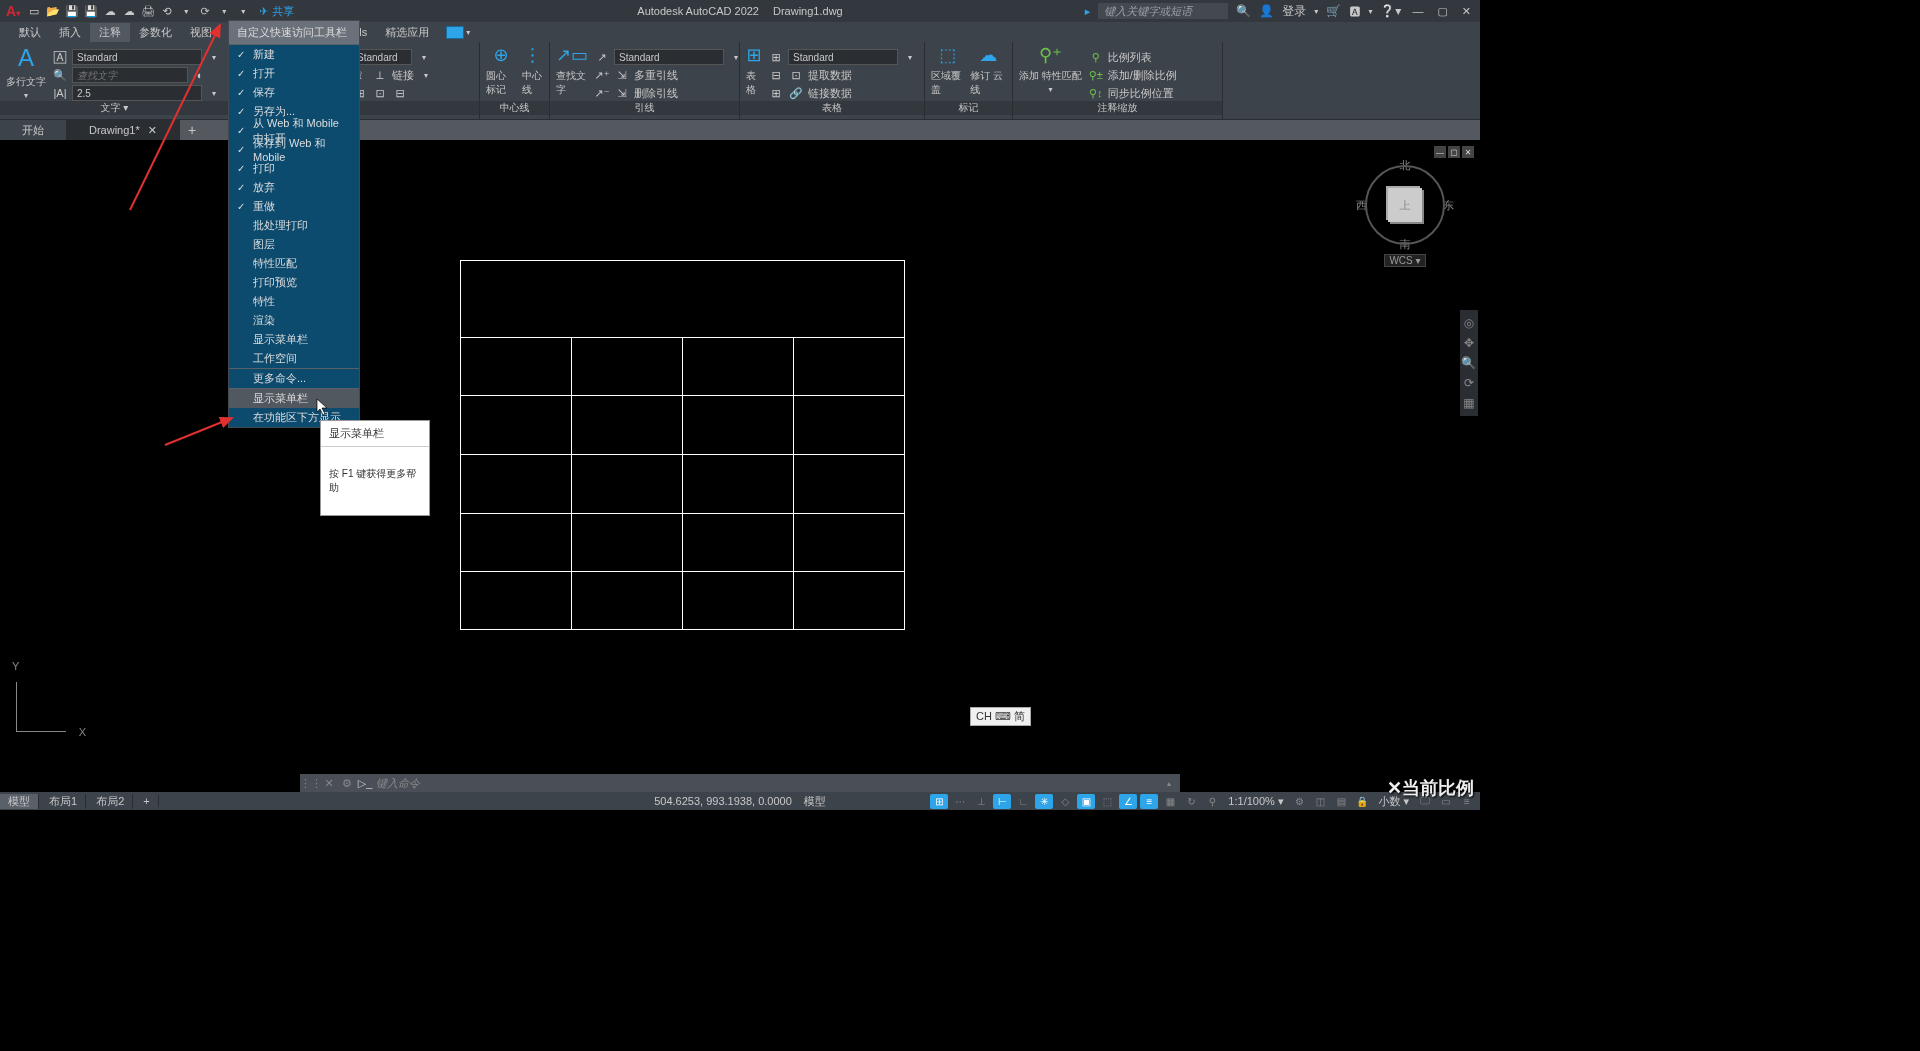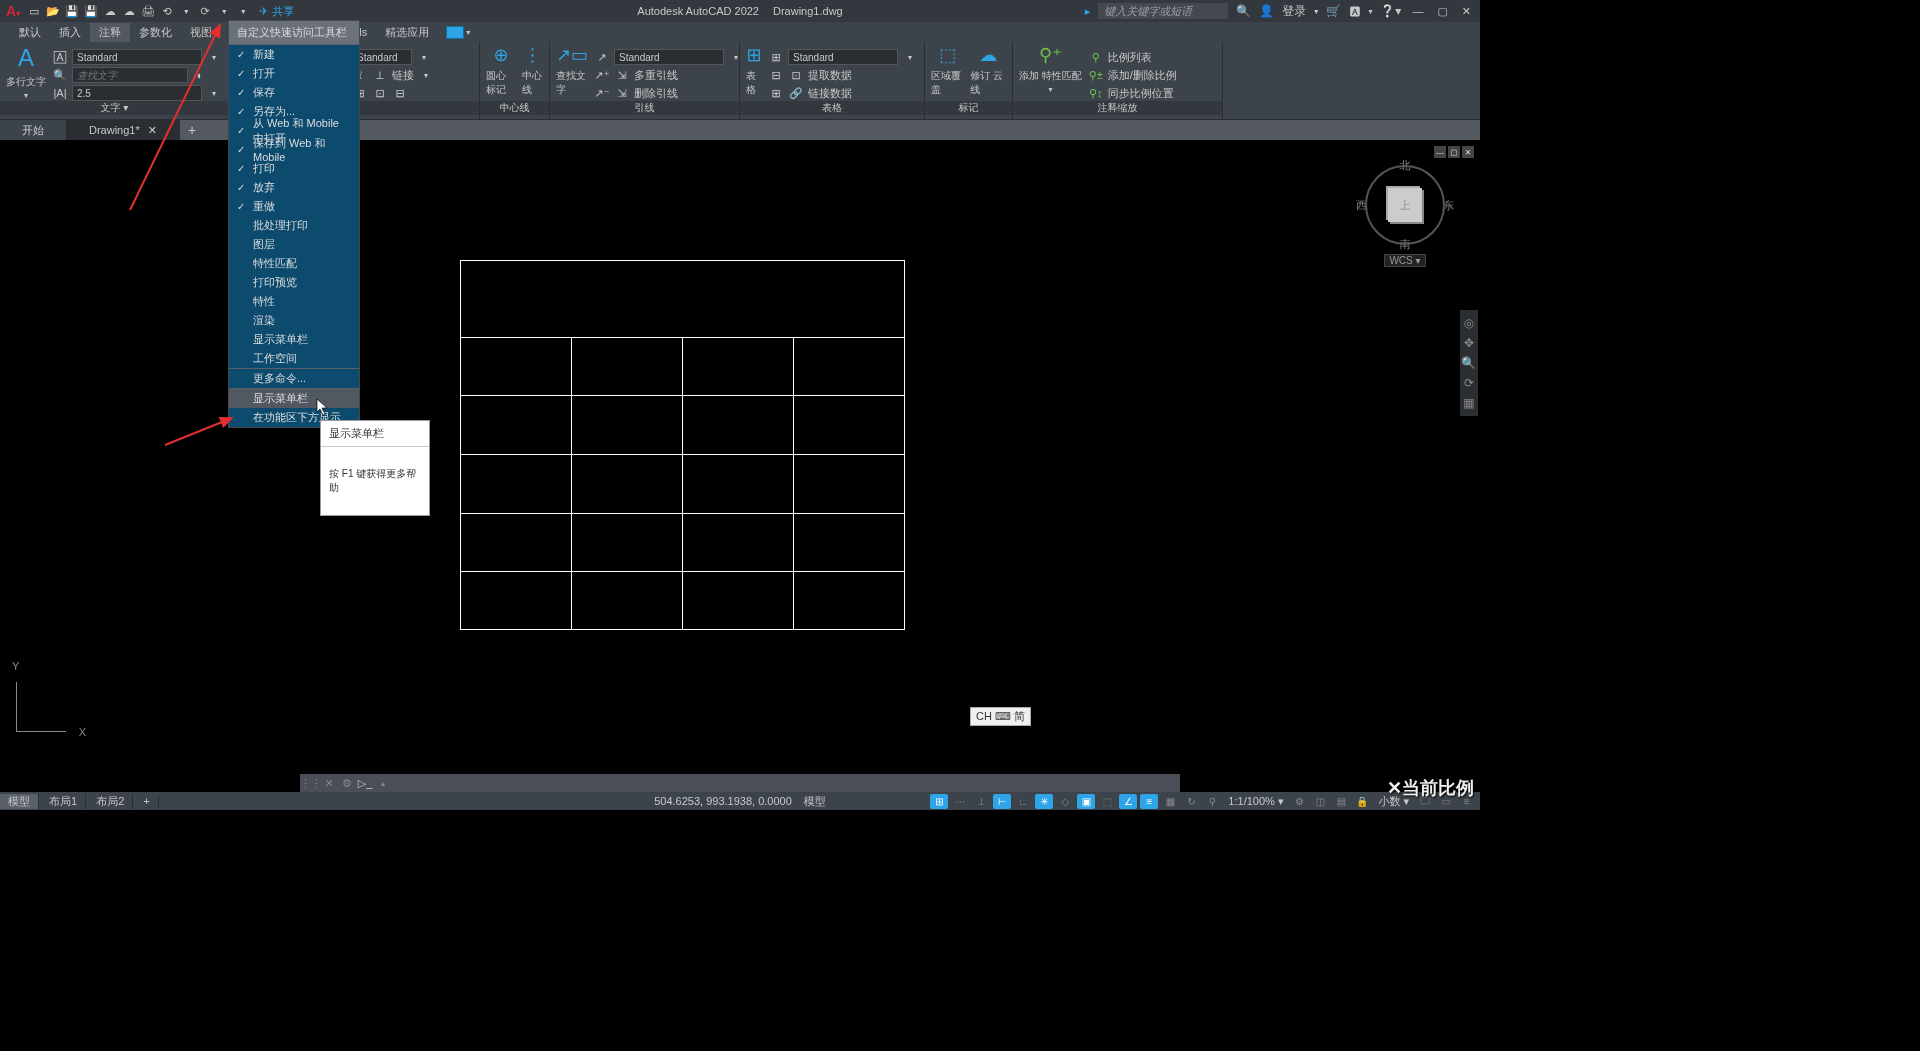--- a/index.html
+++ b/index.html
@@ -562,20 +562,21 @@
 
 <svg class="arrow" style="left:316px;top:398px;width:14px;height:18px;">
   <path d="M1,1 L1,14 L4,11 L7,17 L9,16 L6,10 L11,10 Z" fill="#fff" stroke="#000" stroke-width="0.7"></path>
 </svg>
 
 <div class="cmdline">
   <span class="cicon" style="color:#888;">⋮⋮</span>
   <span class="cicon" style="color:#888;">✕</span>
   <span class="cicon" style="color:#888;">⚙</span>
   <span class="cicon" style="color:#ccc;">▷_</span>
+  <span class="cin">键入命令</span>
   <span class="cicon" style="color:#888;font-size:8px;">▴</span>
 </div>
 
 <div class="statusbar">
   <div class="sleft">
     <div class="stab first">模型</div>
     <div class="stab">布局1</div>
     <div class="stab">布局2</div>
     <div class="stab">+</div>
   </div>

